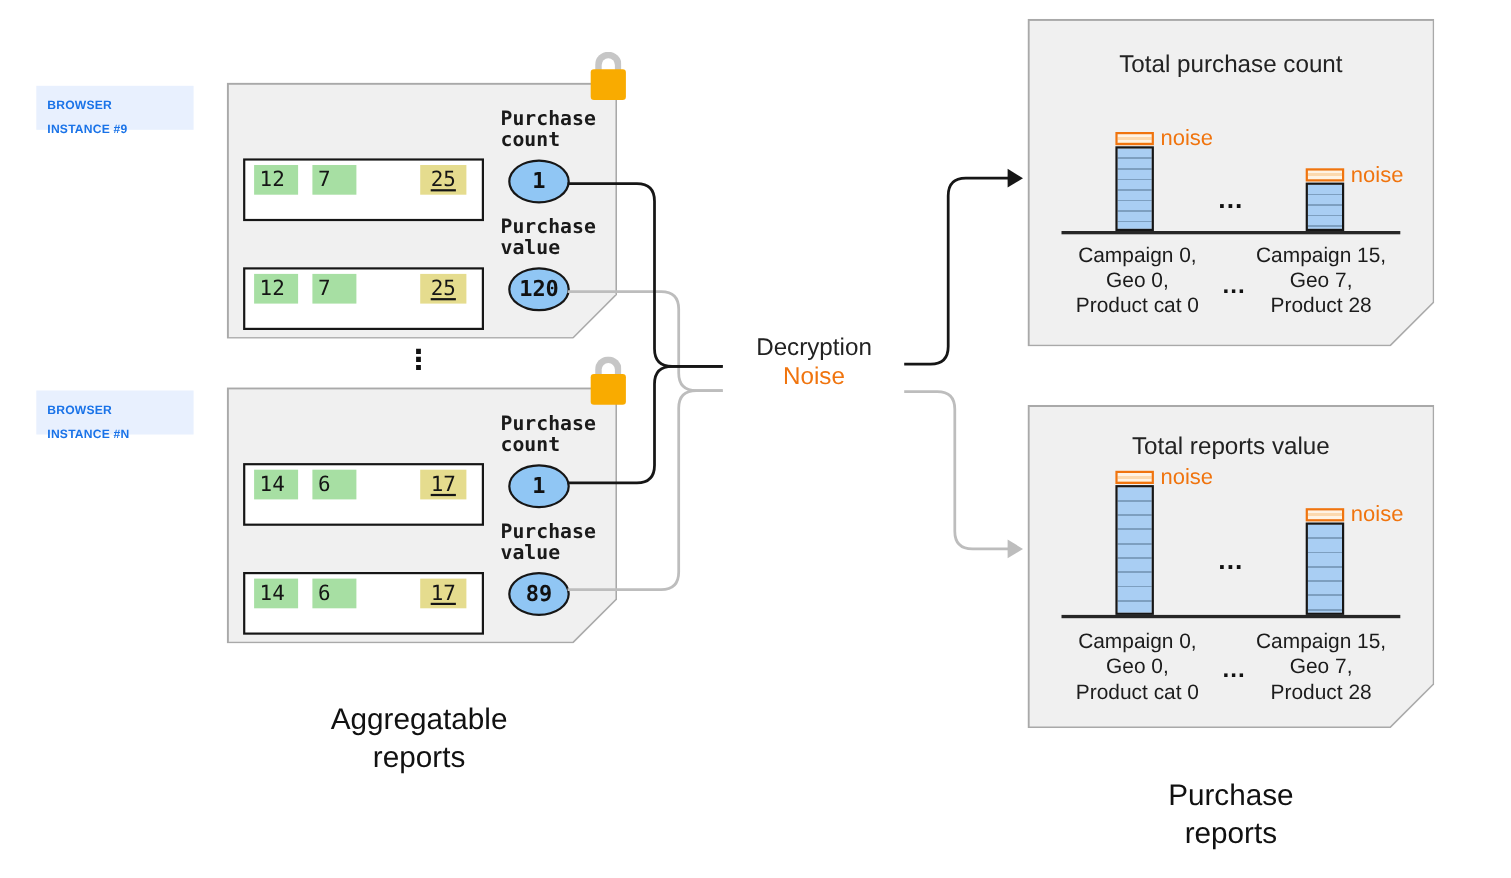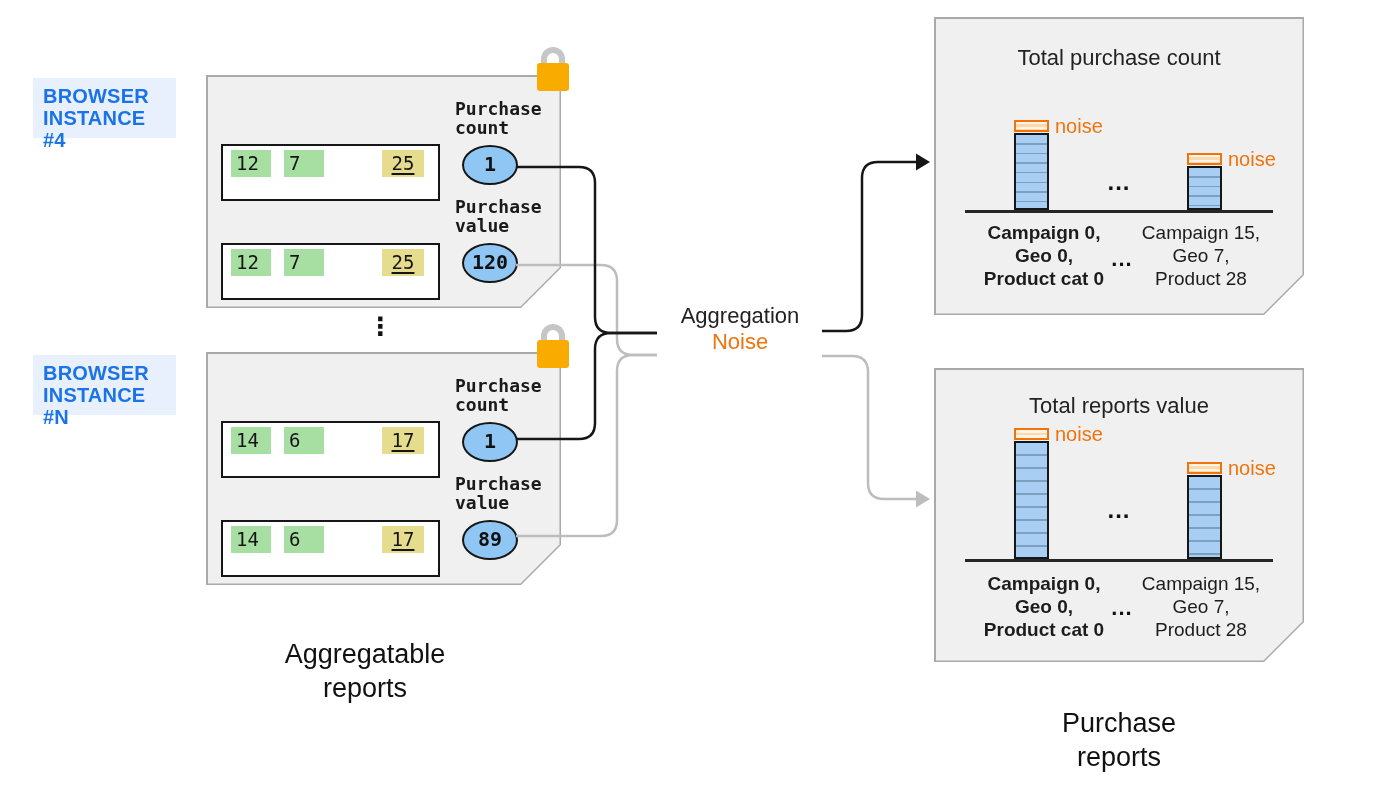--- a/index.html
+++ b/index.html
@@ -3,23 +3,23 @@
 <meta charset="utf-8">
 <style>
   * { box-sizing: border-box; margin: 0; padding: 0; }
   body { background: #fff; }
   .canvas {
     position: relative; width: 1374px; height: 798px; overflow: hidden;
     background: var(--page-bg); font-family: "Liberation Sans", sans-serif; color: var(--ink);
   }
   
   .badge {
-    position: absolute; left: 33px; width: 143px; height: 60px;
+    position: absolute; left: 33px; width: 143px; height: 40px;
     background: var(--badge-bg); color: var(--badge-text);
-    font-weight: bold; font-size: 20px; line-height: 22px;
+    font-weight: bold; font-size: 11px; line-height: 22px;
     padding: 7px 12px 0 10px; letter-spacing: .2px;
   }
   .badge.b1 { top: 78px; }
   .badge.b2 { top: 355px; }
   
   .card { position: absolute; }
   .card .shell { position: absolute; inset: 0; background: var(--card-border); }
   .card .shell-in { position: absolute; inset: 1.5px; background: var(--card-bg); }
   .fold-40 .shell   { clip-path: polygon(0 0,100% 0,100% calc(100% - 40px),calc(100% - 40px) 100%,0 100%); }
   .fold-40 .shell-in{ clip-path: polygon(0 0,100% 0,100% calc(100% - 39px),calc(100% - 39px) 100%,0 100%); }
@@ -72,21 +72,21 @@
     font-family: "DejaVu Sans", sans-serif; font-weight: bold; font-size: 25px; line-height: 38px; color: #111;
   }
   
   .pipeline {
     position: absolute; left: 650px; top: 303px; width: 180px; text-align: center;
     font-size: 22px; line-height: 26px; color: #222;
   }
   .pipeline .noise { color: var(--noise-orange); }
   
   .caption { position: absolute; text-align: center; font-size: 27px; line-height: 34px; color: #111; width: 240px; }
-  .caption.left  { left: 245px; top: 637px; }
+  .caption.left  { left: 261px; top: 637px; }
   .caption.right { left: 999px; top: 706px; }
   
   .summary-card { left: 934px; width: 370px; padding-left: 48px; }
   .summary-card.s1 { top: 17px;  height: 298px; }
   .summary-card.s2 { top: 368px; height: 294px; }
   .s-title { position: absolute; left: 0; width: 100%; text-align: center; font-size: 22px; color: #222; }
   .s1 .s-title { top: 28px; } .s2 .s-title { top: 25px; }
   .axis { position: absolute; left: 31px; width: 308px; height: 3px; background: #262626; }
   .s1 .axis { top: 193px; } .s2 .axis { top: 191px; }
   .bar-slot { position: absolute; width: 35px; display: flex; flex-direction: column; align-items: stretch; }
@@ -103,21 +103,21 @@
   .noise-tag {
     position: absolute; left: 41px; top: -4px; white-space: nowrap;
     color: var(--noise-orange); font-size: 20px; line-height: 20px;
   }
   .bar-dots {
     position: absolute; left: 155px; width: 60px; text-align: center;
     font-weight: bold; font-size: 24px; letter-spacing: 1px; color: #111; line-height: 10px;
   }
   .s1 .bar-dots { top: 160px; } .s2 .bar-dots { top: 505px; top: 137px; }
   .x-label { position: absolute; width: 150px; text-align: center; font-size: 19px; line-height: 23px; color: #1c1c1c; }
-  .x-label.p1 { left: 35px; font-weight: bold; } .x-label.p2 { left: 192px; }
+  .x-label.p1 { left: 25px; } .x-label.p2 { left: 192px; }
   .s1 .x-label { top: 204px; } .s2 .x-label { top: 204px; }
   .label-dots {
     position: absolute; left: 158px; width: 60px; text-align: center;
     font-weight: bold; font-size: 22px; letter-spacing: 1px; color: #111; line-height: 8px;
   }
   .s1 .label-dots { top: 238px; } .s2 .label-dots { top: 236px; }
   
   svg.connectors { position: absolute; inset: 0; z-index: 5; pointer-events: none; }
   .c-black { fill: none; stroke: #161616; stroke-width: 2.5; }
   .c-gray  { fill: none; stroke: var(--connector-gray); stroke-width: 2.5; }
@@ -134,21 +134,21 @@
     <path class="c-gray" d="M822 356 H852 Q868 356 868 372 V483 Q868 499 884 499 H917"></path>
     <polygon class="a-gray" points="916,490.5 916,507.5 930,499"></polygon>
     <path class="c-black" d="M516 167 H579 Q595 167 595 183 V317 Q595 333 611 333 H657"></path>
     <path class="c-black" d="M516 439 H579 Q595 439 595 423 V349 Q595 333 611 333 H657"></path>
     <path class="c-black" d="M822 331 H846 Q862 331 862 315 V178 Q862 162 878 162 H917"></path>
     <polygon class="a-black" points="916,153.5 916,170.5 930,162"></polygon>
   </svg>
 
   <div class="badge b1">
     <div>BROWSER</div>
-    <div>INSTANCE #4</div>
+    <div>INSTANCE #9</div>
   </div>
   <div class="badge b2">
     <div>BROWSER</div>
     <div>INSTANCE #N</div>
   </div>
 
   <div class="card report-card r1 fold-40">
     <div class="shell">
         <div class="shell-in"></div>
       </div>
@@ -204,21 +204,21 @@
     </div>
     <div class="bubble c1">1</div>
     <div class="metric-label m2">
       <div>Purchase</div>
       <div>value</div>
     </div>
     <div class="bubble c2">89</div>
   </div>
 
   <div class="pipeline">
-    <div>Aggregation</div>
+    <div>Decryption</div>
     <div class="noise">Noise</div>
   </div>
 
   <div class="caption left">
     <div>Aggregatable</div>
     <div>reports</div>
   </div>
 
   <div class="card summary-card s1 fold-40">
     <div class="shell">

